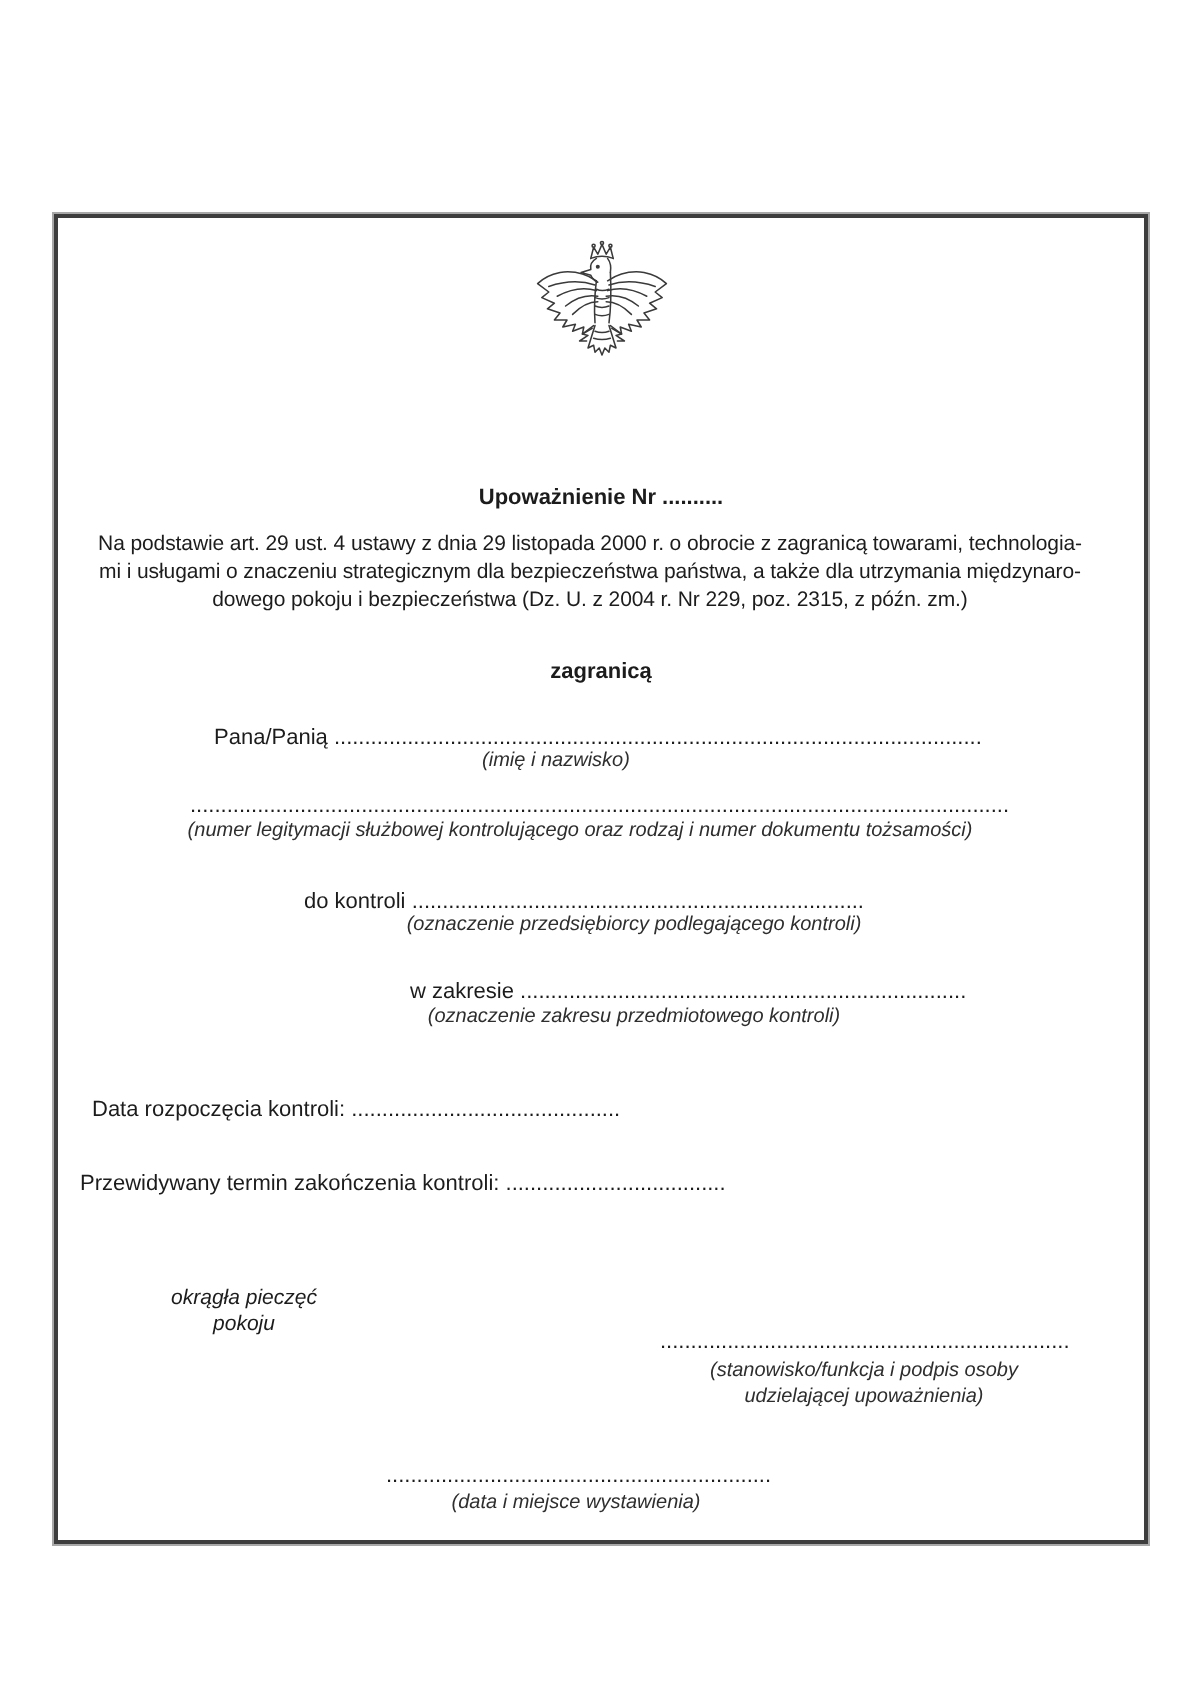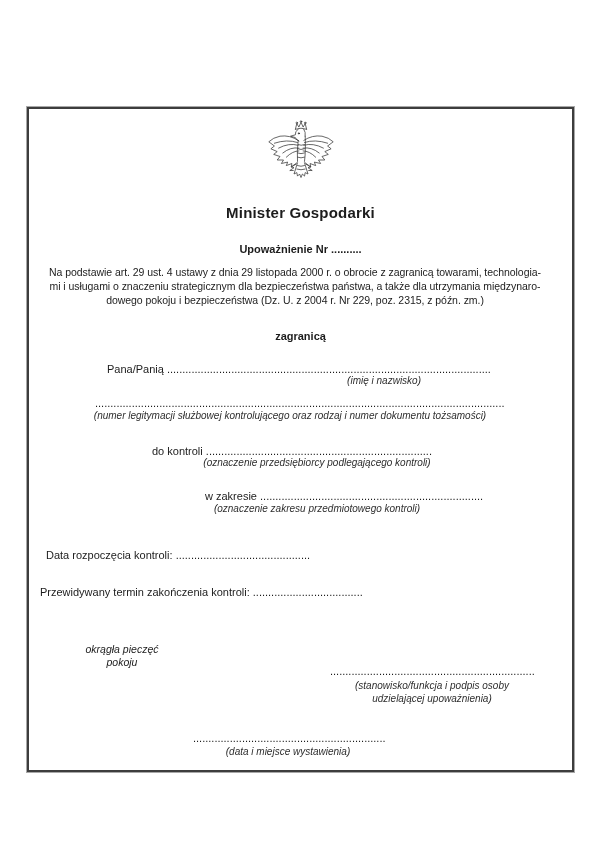--- a/index.html
+++ b/index.html
@@ -68,21 +68,21 @@
   }
   .caption.block { white-space: normal; }
   .stamp-note {
     left: 13px; top: 534px; width: 160px;
     font-size: 10.5px; line-height: 13px;
     font-style: italic;
     text-align: center;
   }
   
   .recipient-line   { left: 78px;  top: 253px; }
-  .recipient-cap    { left: 152px; top: 266px; width: 240px; text-align: right; }
+  .recipient-cap    { left: 129px; top: 266px; width: 240px; }
   .id-line          { left: 66px;  top: 287px; }
   .id-cap           { left: 31px;  top: 301px; width: 460px; }
   .target-line      { left: 123px; top: 335px; }
   .target-cap       { left: 168px; top: 348px; width: 240px; }
   .scope-line       { left: 136px; top: 380px; margin-left: 40px; }
   .scope-cap        { left: 168px; top: 394px; width: 240px; }
   .start-line       { left: 17px;  top: 439px; }
   .end-line         { left: 11px;  top: 476px; }
   .sig-dots         { left: 301px; top: 556px; font-size: 11px; white-space: nowrap; }
   .sig-cap          { left: 283px; top: 571px; width: 240px; }
@@ -111,21 +111,20 @@
         <path d="M55 33 Q70 28 88 34 M54 37 Q67 33 82 41 M53 41 Q65 39 76 48 M53 45 Q62 45 71 54"></path>
         <path d="M46 30 Q44 45 45 60 M56 24 Q57 45 55 60"></path>
         <path d="M46 36 Q50 38 55 36 M45 42 Q50 44 55 42 M45 48 Q50 50 55 48 M45 54 Q50 56 55 54"></path>
         <path d="M44 62 L36 68 L40 69 L34 73 L39 73"></path>
         <path d="M56 62 L64 68 L60 69 L66 73 L61 73"></path>
         <path d="M45 62 L40 78 L44 76 L45 81 L48 78 L50 83 L52 78 L55 81 L56 76 L60 78 L55 62"></path>
         <path d="M45 66 Q50 68 55 66 M44 71 Q50 73 56 71"></path>
       </g>
     </svg>
 
-    <div class="title">Minister Gospodarki</div>
 
     <div class="auth-heading">Upoważnienie Nr ..........</div>
 
     <div class="legal">
       <div>Na podstawie art. 29 ust. 4 ustawy z dnia 29 listopada 2000 r. o obrocie z zagranicą towarami, technologia-</div>
       <div>mi i usługami o znaczeniu strategicznym dla bezpieczeństwa państwa, a także dla utrzymania międzynaro-</div>
       <div>dowego pokoju i bezpieczeństwa (Dz. U. z 2004 r. Nr 229, poz. 2315, z późn. zm.)</div>
     </div>
 
     <div class="verb">zagranicą</div>

